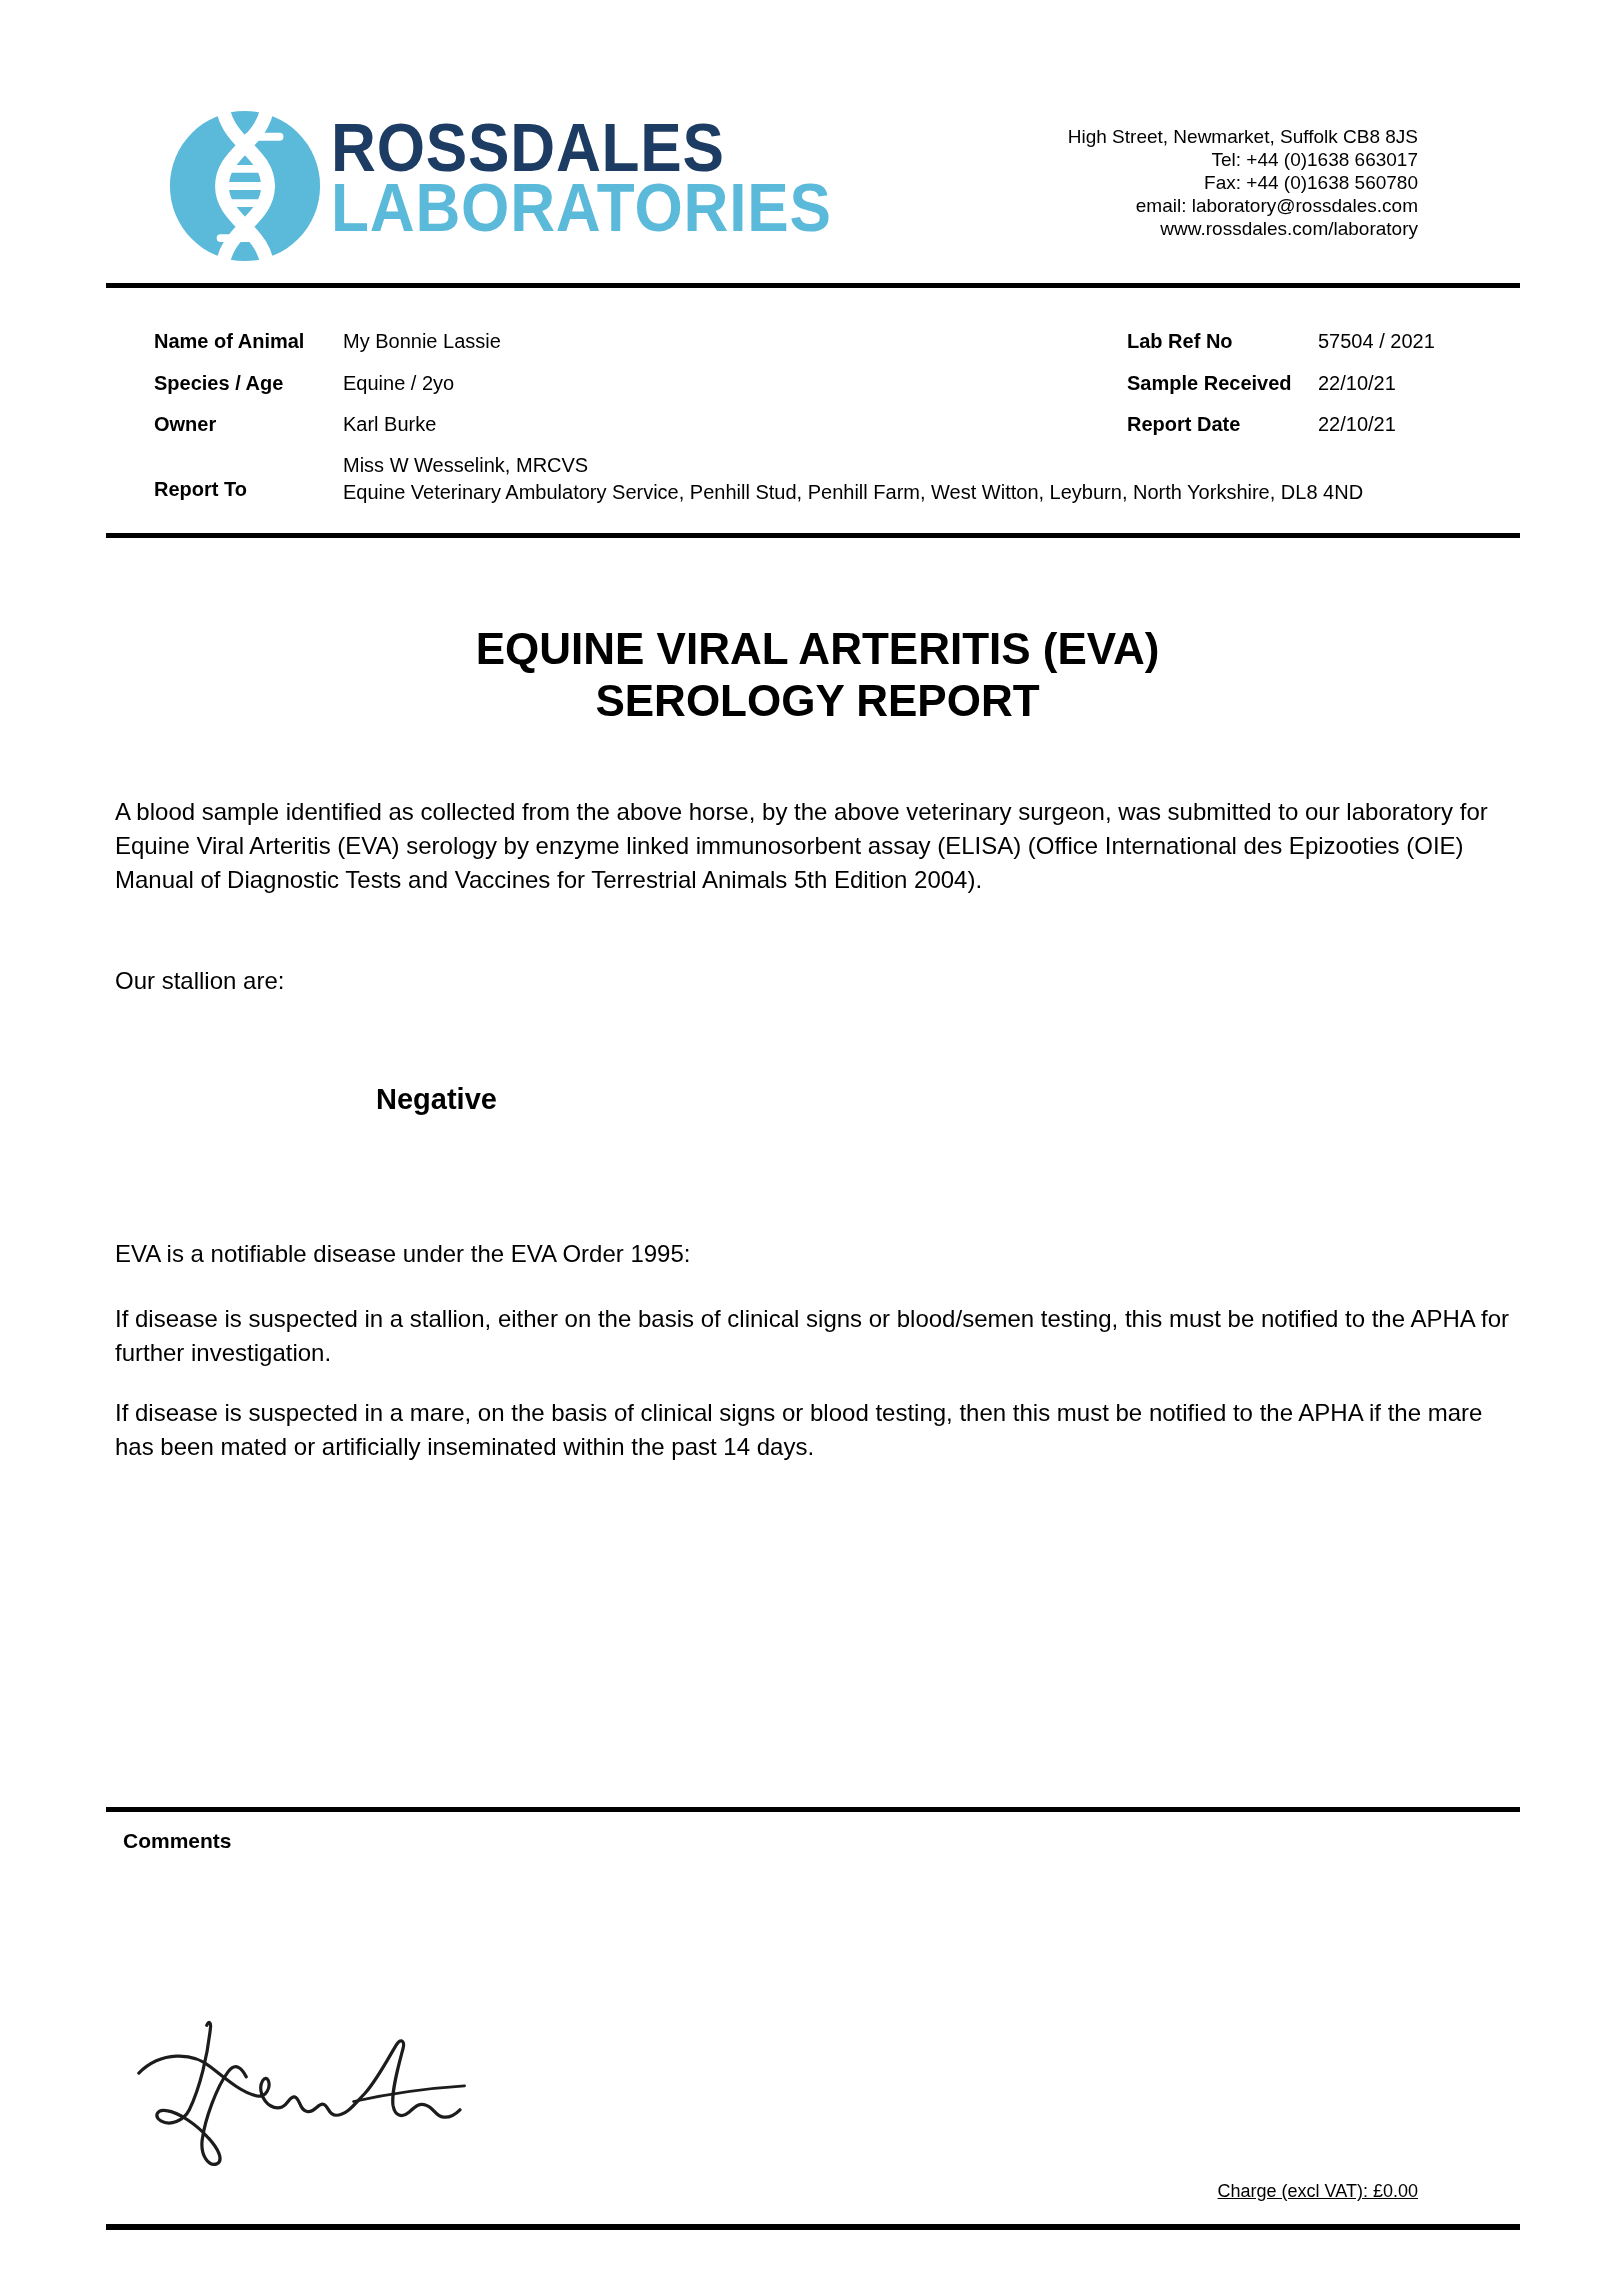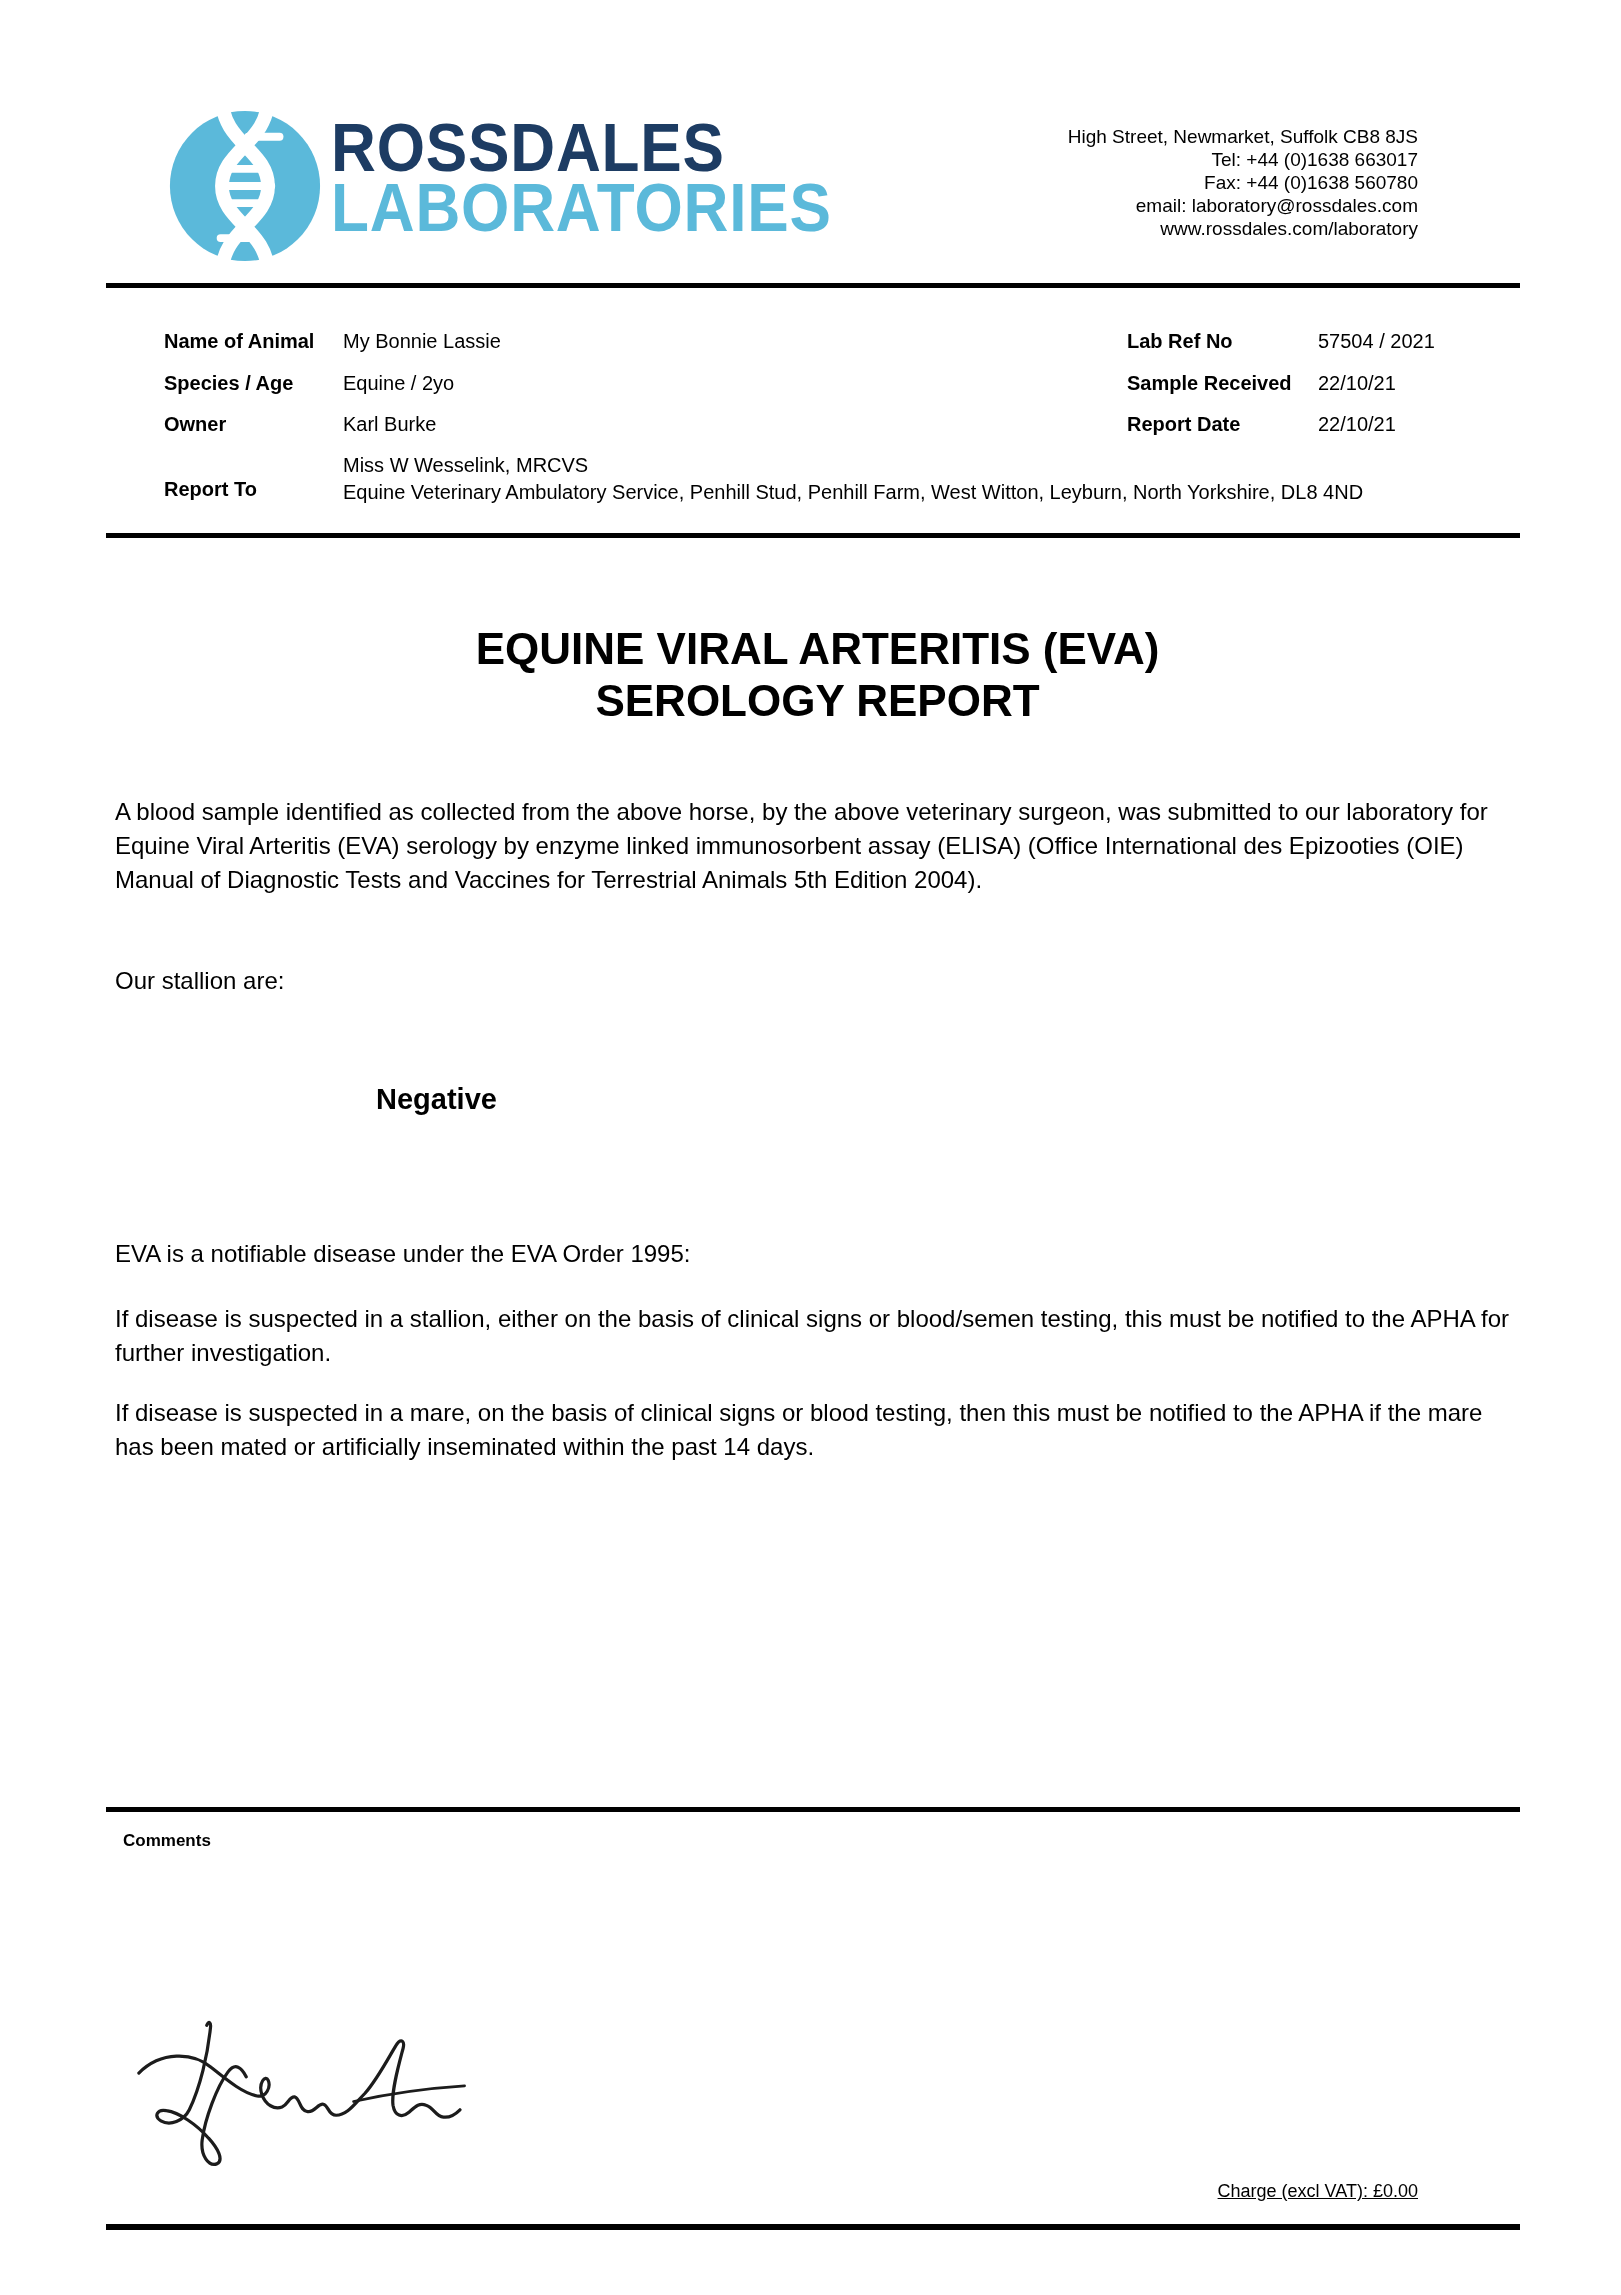--- a/index.html
+++ b/index.html
@@ -20,37 +20,37 @@
   .contact{position:absolute;right:102px;top:125px;font-size:19px;line-height:23px;text-align:right;}
   
   .rule{position:absolute;left:106px;width:1423px;background:#000;}
   .rule.r1{top:283px;height:5px;}
   .rule.r2{top:533px;height:5px;}
   .rule.r3{top:1807px;height:5px;}
   .rule.r4{top:2224px;height:5.5px;}
   
   .details{position:absolute;left:0;top:0;font-size:20px;line-height:27px;}
   .dl{position:absolute;white-space:nowrap;}
-  .lab-l{left:164px;}
+  .lab-l{left:154px;}
   .val-l{left:343px;}
   .lab-r{left:1127px;font-weight:bold;}
   .val-r{left:1318px;}
   .row1{top:328px;}.row2{top:370px;}.row3{top:411px;}.row4{top:452px;}
   .val-l.wide{white-space:normal;width:1194px;}
   
   .title{position:absolute;left:106px;top:623px;width:1423px;text-align:center;
          font-size:44px;line-height:52px;font-weight:bold;}
   .para{position:absolute;left:115px;width:1406px;font-size:24px;line-height:34px;}
   .p-intro{top:795px;}
   .p-results{top:964px;}
   .p-negative{top:1083px;left:376px;font-size:29px;line-height:32px;font-weight:bold;width:1102px;}
   .p-notifiable{top:1237px;}
   .p-stallion{top:1302px;}
   .p-mare{top:1396px;}
-  .comments-h{position:absolute;left:123px;top:1829px;font-size:17px;line-height:24px;font-weight:bold;text-align:center;}
+  .comments-h{position:absolute;left:123px;top:1829px;font-size:21px;line-height:24px;font-weight:bold;text-align:center;}
   
   .signature{position:absolute;left:115px;top:2018px;width:367px;height:154px;}
   .signoff-name{position:absolute;left:115px;top:2178px;font-size:24px;line-height:27.5px;}
   .signoff-charge{position:absolute;right:102px;top:2178px;font-size:18px;line-height:27.5px;text-decoration:underline;}
 </style>
 </head>
 <body>
 
 <div class="page">
 

